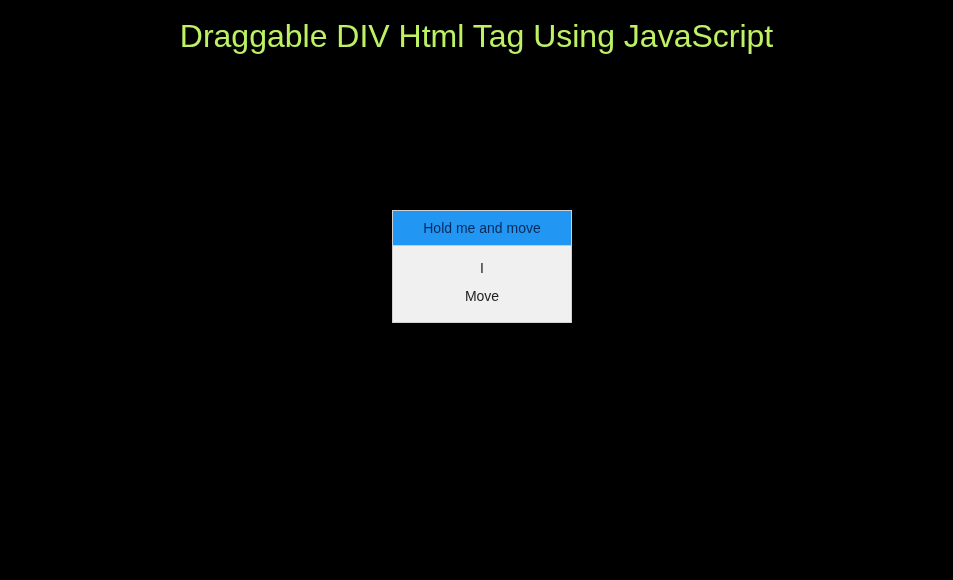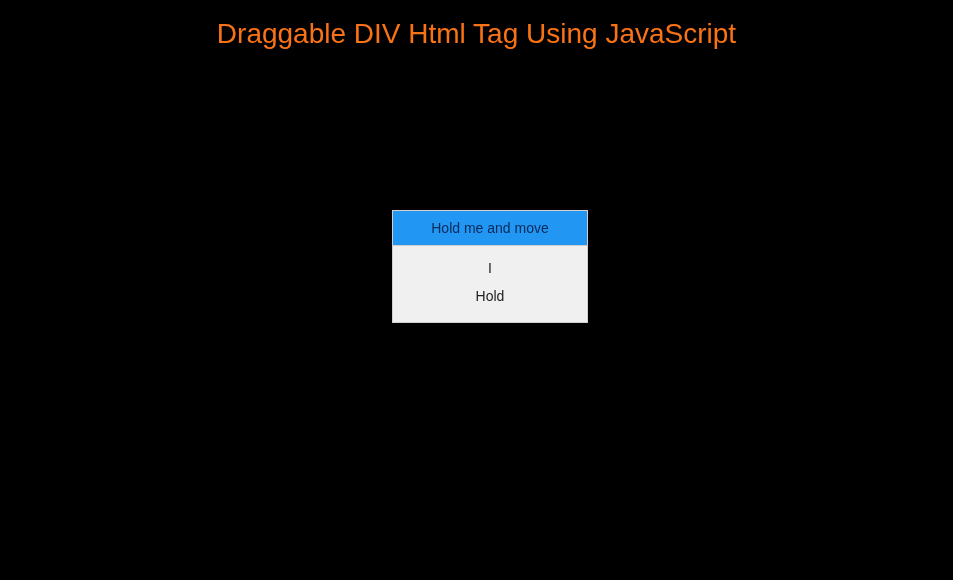--- a/index.html
+++ b/index.html
@@ -9,33 +9,33 @@
     }
     body {
       background-color: #000000;
       width: 953px;
       height: 580px;
       font-family: Arial, sans-serif;
       overflow: hidden;
       position: relative;
     }
     .page-title {
-      color: #f97316;
-      font-size: 28px;
+      color: #bef264;
+      font-size: 32px;
       font-weight: 400;
       text-align: center;
       padding-top: 18px;
       margin-left: 100px;
       margin-right: 100px;
     }
     .draggable-box {
       position: absolute;
       left: 392px;
       top: 210px;
-      width: 196px;
+      width: 180px;
       background-color: #f0f0f0;
       border: 1px solid #d0d0d0;
       text-align: center;
       font-size: 14px;
       color: #222;
     }
     .drag-handle {
       background-color: #2196F3;
       color: #0a2a5a;
       padding: 9px 8px;
@@ -52,15 +52,15 @@
   </style>
 </head>
 <body>
 
 <h1 class="page-title">Draggable DIV Html Tag Using JavaScript</h1>
 
 <div class="draggable-box">
   <div class="drag-handle">Hold me and move</div>
   <div class="box-body">
     <div class="box-line">I</div>
-    <div class="box-line">Hold</div>
+    <div class="box-line">Move</div>
   </div>
 </div>
 
 </body></html>

